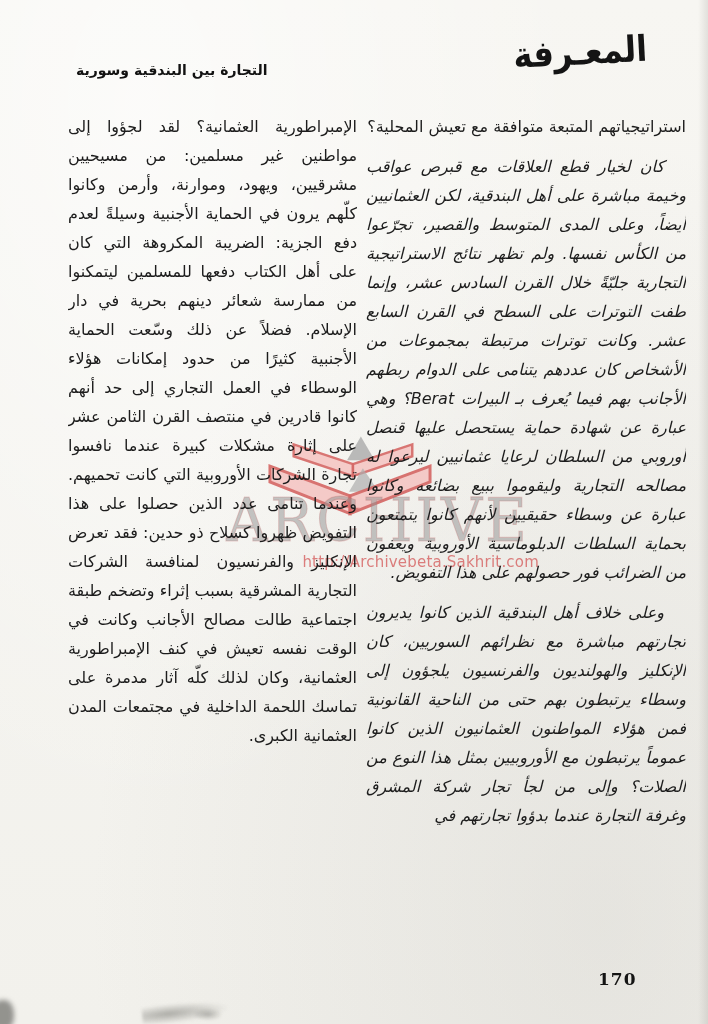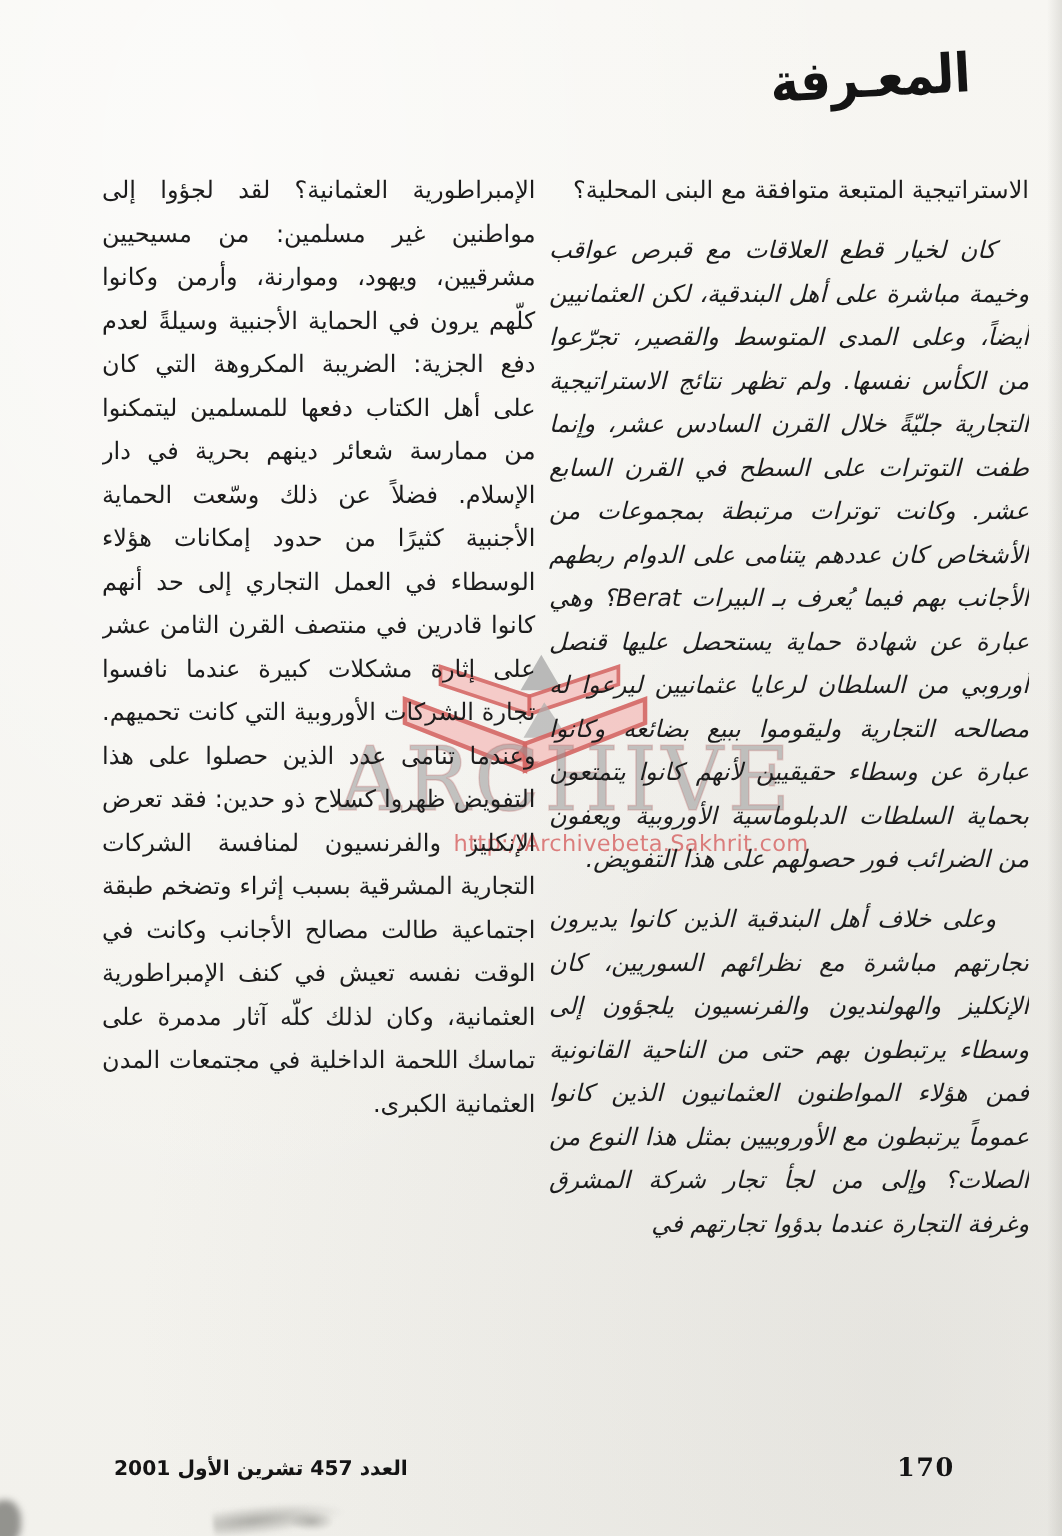--- a/index.html
+++ b/index.html
@@ -112,46 +112,46 @@
     position: absolute; right: 0; top: 0; width: 10px; height: 1024px;
     background: linear-gradient(to left, rgba(160,158,152,.25), rgba(160,158,152,0));
   }
 </style>
 </head>
 <body>
 
 <div class="page">
 
   <div class="magazine-logo">المعـرفة</div>
+  <div class="article-title">التجارة بين البندقية وسورية</div>
 
   <svg class="watermark wm-book" viewBox="0 0 170 92" xmlns="http://www.w3.org/2000/svg">
 
     <polygon points="96,2 110,26 82,26" fill="#a0a0a0" opacity="0.85"></polygon>
     <polygon points="88,30 28,10 28,22 88,42" fill="#f5bdbb" stroke="#cf4a48" stroke-width="2.5" opacity="0.9"></polygon>
     <polygon points="88,30 148,10 148,22 88,42" fill="#f5bdbb" stroke="#cf4a48" stroke-width="2.5" opacity="0.9"></polygon>
 
     <polygon points="98,34 114,58 84,58" fill="#a0a0a0" opacity="0.7"></polygon>
     <polygon points="85,62 4,32 4,48 85,80" fill="#f5bdbb" stroke="#cf4a48" stroke-width="3" opacity="0.92"></polygon>
     <polygon points="85,62 166,32 166,48 85,80" fill="#f5bdbb" stroke="#cf4a48" stroke-width="3" opacity="0.92"></polygon>
     <polygon points="85,62 75,74 95,74 85,80" fill="#cf4a48" opacity="0.8"></polygon>
   </svg>
   <div class="watermark wm-brand">ARCHIVE</div>
   <div class="watermark wm-url">http://Archivebeta.Sakhrit.com</div>
 
   <div class="col col-right">
-    <p>الاستراتيجية المتبعة متوافقة مع البنى المحلية؟</p>
+    <p>استراتيجياتهم المتبعة متوافقة مع تعيش المحلية؟</p>
     <p class="indent">كان لخيار قطع العلاقات مع قبرص عواقب وخيمة مباشرة على أهل البندقية، لكن العثمانيين أيضاً، وعلى المدى المتوسط والقصير، تجرّعوا من الكأس نفسها. ولم تظهر نتائج الاستراتيجية التجارية جليّةً خلال القرن السادس عشر، وإنما طفت التوترات على السطح في القرن السابع عشر. وكانت توترات مرتبطة بمجموعات من الأشخاص كان عددهم يتنامى على الدوام ربطهم الأجانب بهم فيما يُعرف بـ البيرات Berat؟ وهي عبارة عن شهادة حماية يستحصل عليها قنصل أوروبي من السلطان لرعايا عثمانيين ليرعوا له مصالحه التجارية وليقوموا ببيع بضائعه وكانوا عبارة عن وسطاء حقيقيين لأنهم كانوا يتمتعون بحماية السلطات الدبلوماسية الأوروبية ويعفون من الضرائب فور حصولهم على هذا التفويض.</p>
     <p class="indent">وعلى خلاف أهل البندقية الذين كانوا يديرون تجارتهم مباشرة مع نظرائهم السوريين، كان الإنكليز والهولنديون والفرنسيون يلجؤون إلى وسطاء يرتبطون بهم حتى من الناحية القانونية فمن هؤلاء المواطنون العثمانيون الذين كانوا عموماً يرتبطون مع الأوروبيين بمثل هذا النوع من الصلات؟ وإلى من لجأ تجار شركة المشرق وغرفة التجارة عندما بدؤوا تجارتهم في</p>
   </div>
 
   <div class="col col-left">
     <p>الإمبراطورية العثمانية؟ لقد لجؤوا إلى مواطنين غير مسلمين: من مسيحيين مشرقيين، ويهود، وموارنة، وأرمن وكانوا كلّهم يرون في الحماية الأجنبية وسيلةً لعدم دفع الجزية: الضريبة المكروهة التي كان على أهل الكتاب دفعها للمسلمين ليتمكنوا من ممارسة شعائر دينهم بحرية في دار الإسلام. فضلاً عن ذلك وسّعت الحماية الأجنبية كثيرًا من حدود إمكانات هؤلاء الوسطاء في العمل التجاري إلى حد أنهم كانوا قادرين في منتصف القرن الثامن عشر على إثارة مشكلات كبيرة عندما نافسوا تجارة الشركات الأوروبية التي كانت تحميهم. وعندما تنامى عدد الذين حصلوا على هذا التفويض ظهروا كسلاح ذو حدين: فقد تعرض الإنكليز والفرنسيون لمنافسة الشركات التجارية المشرقية بسبب إثراء وتضخم طبقة اجتماعية طالت مصالح الأجانب وكانت في الوقت نفسه تعيش في كنف الإمبراطورية العثمانية، وكان لذلك كلّه آثار مدمرة على تماسك اللحمة الداخلية في مجتمعات المدن العثمانية الكبرى.</p>
   </div>
 
-  <div class="footer-issue">العدد 457 تشرين الأول 2001</div>
   <div class="footer-page">170</div>
 
   <div class="smudge-a"></div>
   <div class="smudge-b"></div>
   <div class="corner-mark"></div>
   <div class="edge-shade"></div>
 
 </div>
 
 </body></html>

